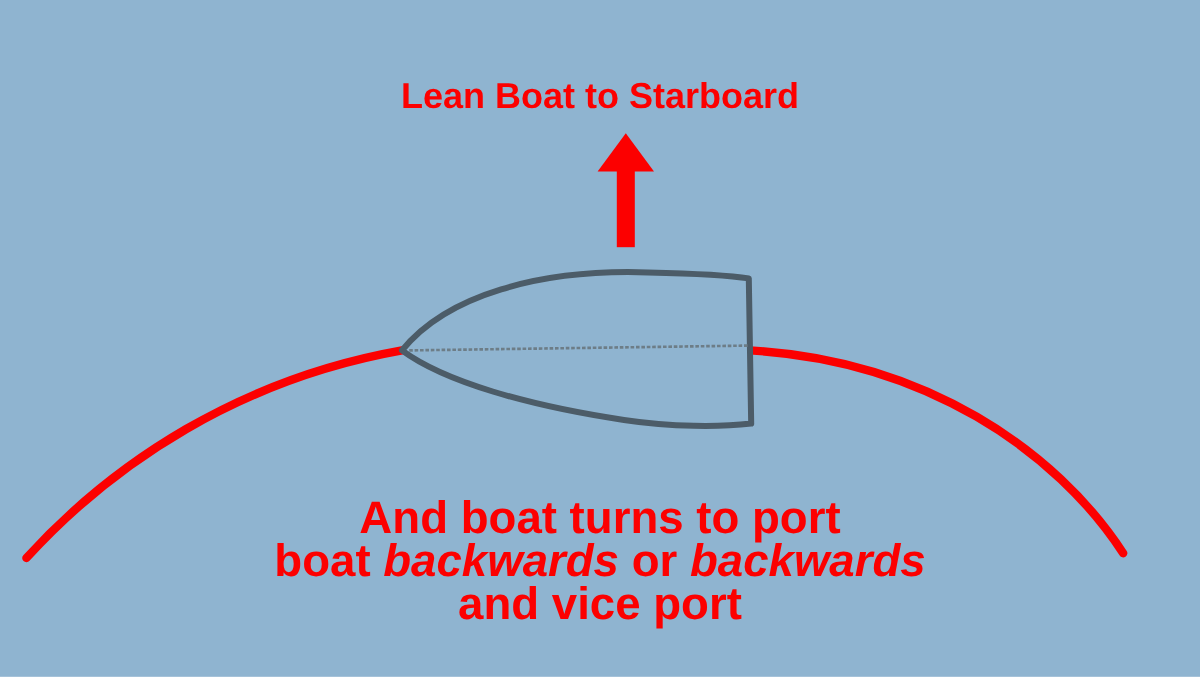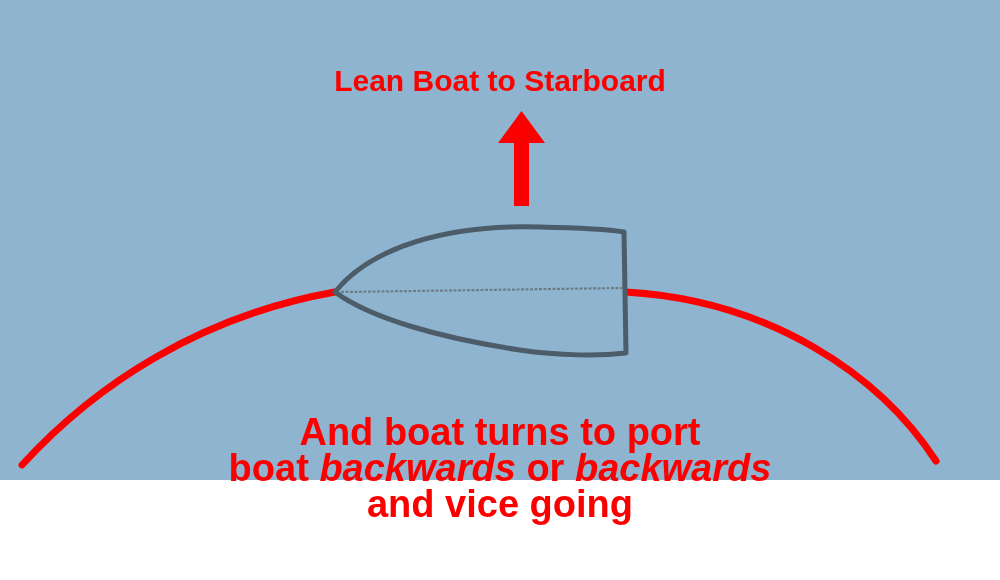--- a/index.html
+++ b/index.html
@@ -8,21 +8,21 @@
   }
   body {
     width: 1000px;
     height: 580px;
     overflow: hidden;
     font-family: "Liberation Sans", sans-serif;
   }
   #diagram-root {
     position: relative;
     width: 1000px;
-    height: 480px;
+    height: 564px;
     background: #8fb4d0;
   }
   #diagram-svg {
     position: absolute;
     top: 0;
     left: 0;
     width: 1000px;
     height: 580px;
     display: block;
   }
@@ -86,16 +86,16 @@
       <polygon points="521.5,111 545,143 498,143" fill="#fc0000"></polygon>
     </g>
 
   </svg>
 
   <div class="caption" id="title-caption">Lean Boat to Starboard</div>
 
   <div class="caption" id="result-caption">
     <span class="line">And boat turns to port</span>
     <span class="line"><span>boat </span><span class="em">backwards</span><span> or </span><span class="em">backwards</span></span>
-    <span class="line">and vice going</span>
+    <span class="line">and vice port</span>
   </div>
 
 </div>
 
 </body></html>

